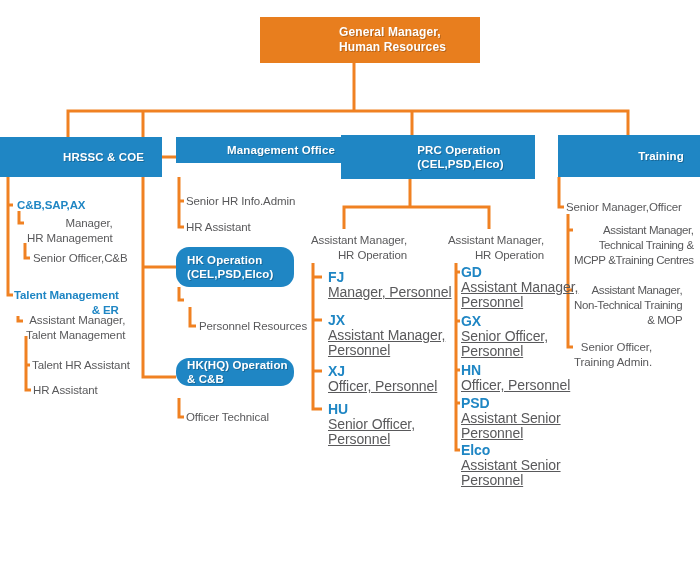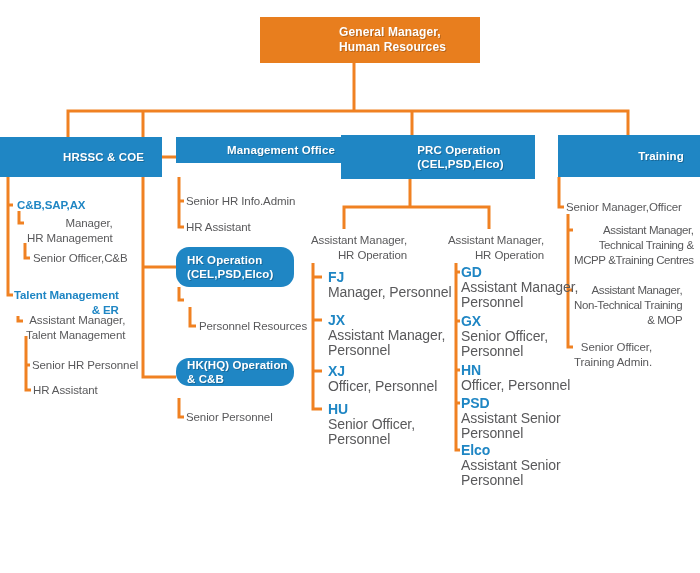--- a/index.html
+++ b/index.html
@@ -18,21 +18,21 @@
   .box.orange { background:#E87E1E; font-size:12px; line-height:15px; }
   .box.blue   { background:#1F86C4; }
   .box.leftal { justify-content:flex-start; text-align:left; padding-left:11px; box-sizing:border-box;border-radius:13px; }
   .t {
     position:absolute; white-space:pre-line; color:#59595B;
     font-size:11.5px; line-height:15px; letter-spacing:-0.1px;text-align:right;
   }
   .code { color:#1F86C4; font-weight:bold; }
   .item { position:absolute; }
   .item .code, .item .role { white-space:pre-line; font-size:14px; line-height:15px; letter-spacing:-0.1px; }
-  .item .role { color:#59595B; }
+  .item .role { color:#59595B;text-decoration:underline; }
   .tight { letter-spacing:-0.4px; }
 </style>
 </head>
 <body>
 
 <div class="stage">
 
   <svg class="wires" width="700" height="573" viewBox="0 0 700 573">
     <g stroke="#F08122" stroke-width="3" fill="none">
       <path d="M354 62 V111"></path>
@@ -67,27 +67,27 @@
   <div class="box blue" style="left:558px;top:135px;width:116px;height:42px">Training</div>
 
   <div class="t code" style="left:17px;top:198px">C&amp;B,SAP,AX</div>
   <div class="t" style="left:27px;top:216px">Manager,
 HR Management</div>
   <div class="t" style="left:33px;top:251px">Senior Officer,C&amp;B</div>
   <div class="t code" style="left:14px;top:288px">Talent Management
 &amp; ER</div>
   <div class="t" style="left:26px;top:313px">Assistant Manager,
 Talent Management</div>
-  <div class="t" style="left:32px;top:358px">Senior HR Personnel</div>
+  <div class="t" style="left:32px;top:358px">Talent HR Assistant</div>
   <div class="t" style="left:33px;top:383px">HR Assistant</div>
 
   <div class="t" style="left:186px;top:194px">Senior HR Info.Admin</div>
   <div class="t" style="left:186px;top:220px">HR Assistant</div>
   <div class="t" style="left:199px;top:319px">Personnel Resources</div>
-  <div class="t" style="left:186px;top:410px">Senior Personnel</div>
+  <div class="t" style="left:186px;top:410px">Officer Technical</div>
 
   <div class="t" style="left:311px;top:233px">Assistant Manager,
 HR Operation</div>
 
   <div class="item" style="left:328px;top:270px">
     <div class="code">FJ</div>
     <div class="role">Manager, Personnel</div>
   </div>
   <div class="item" style="left:328px;top:313px">
     <div class="code">JX</div>

